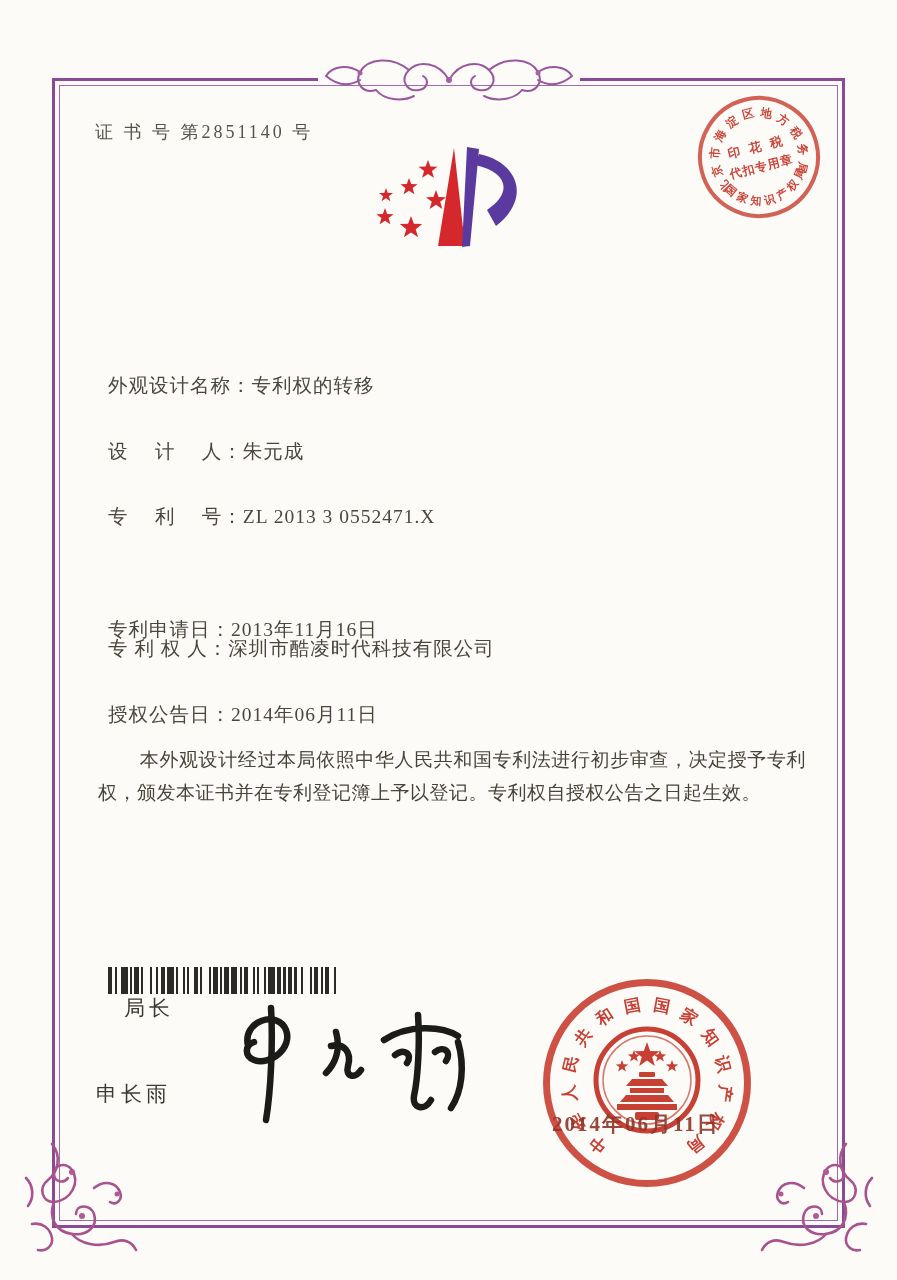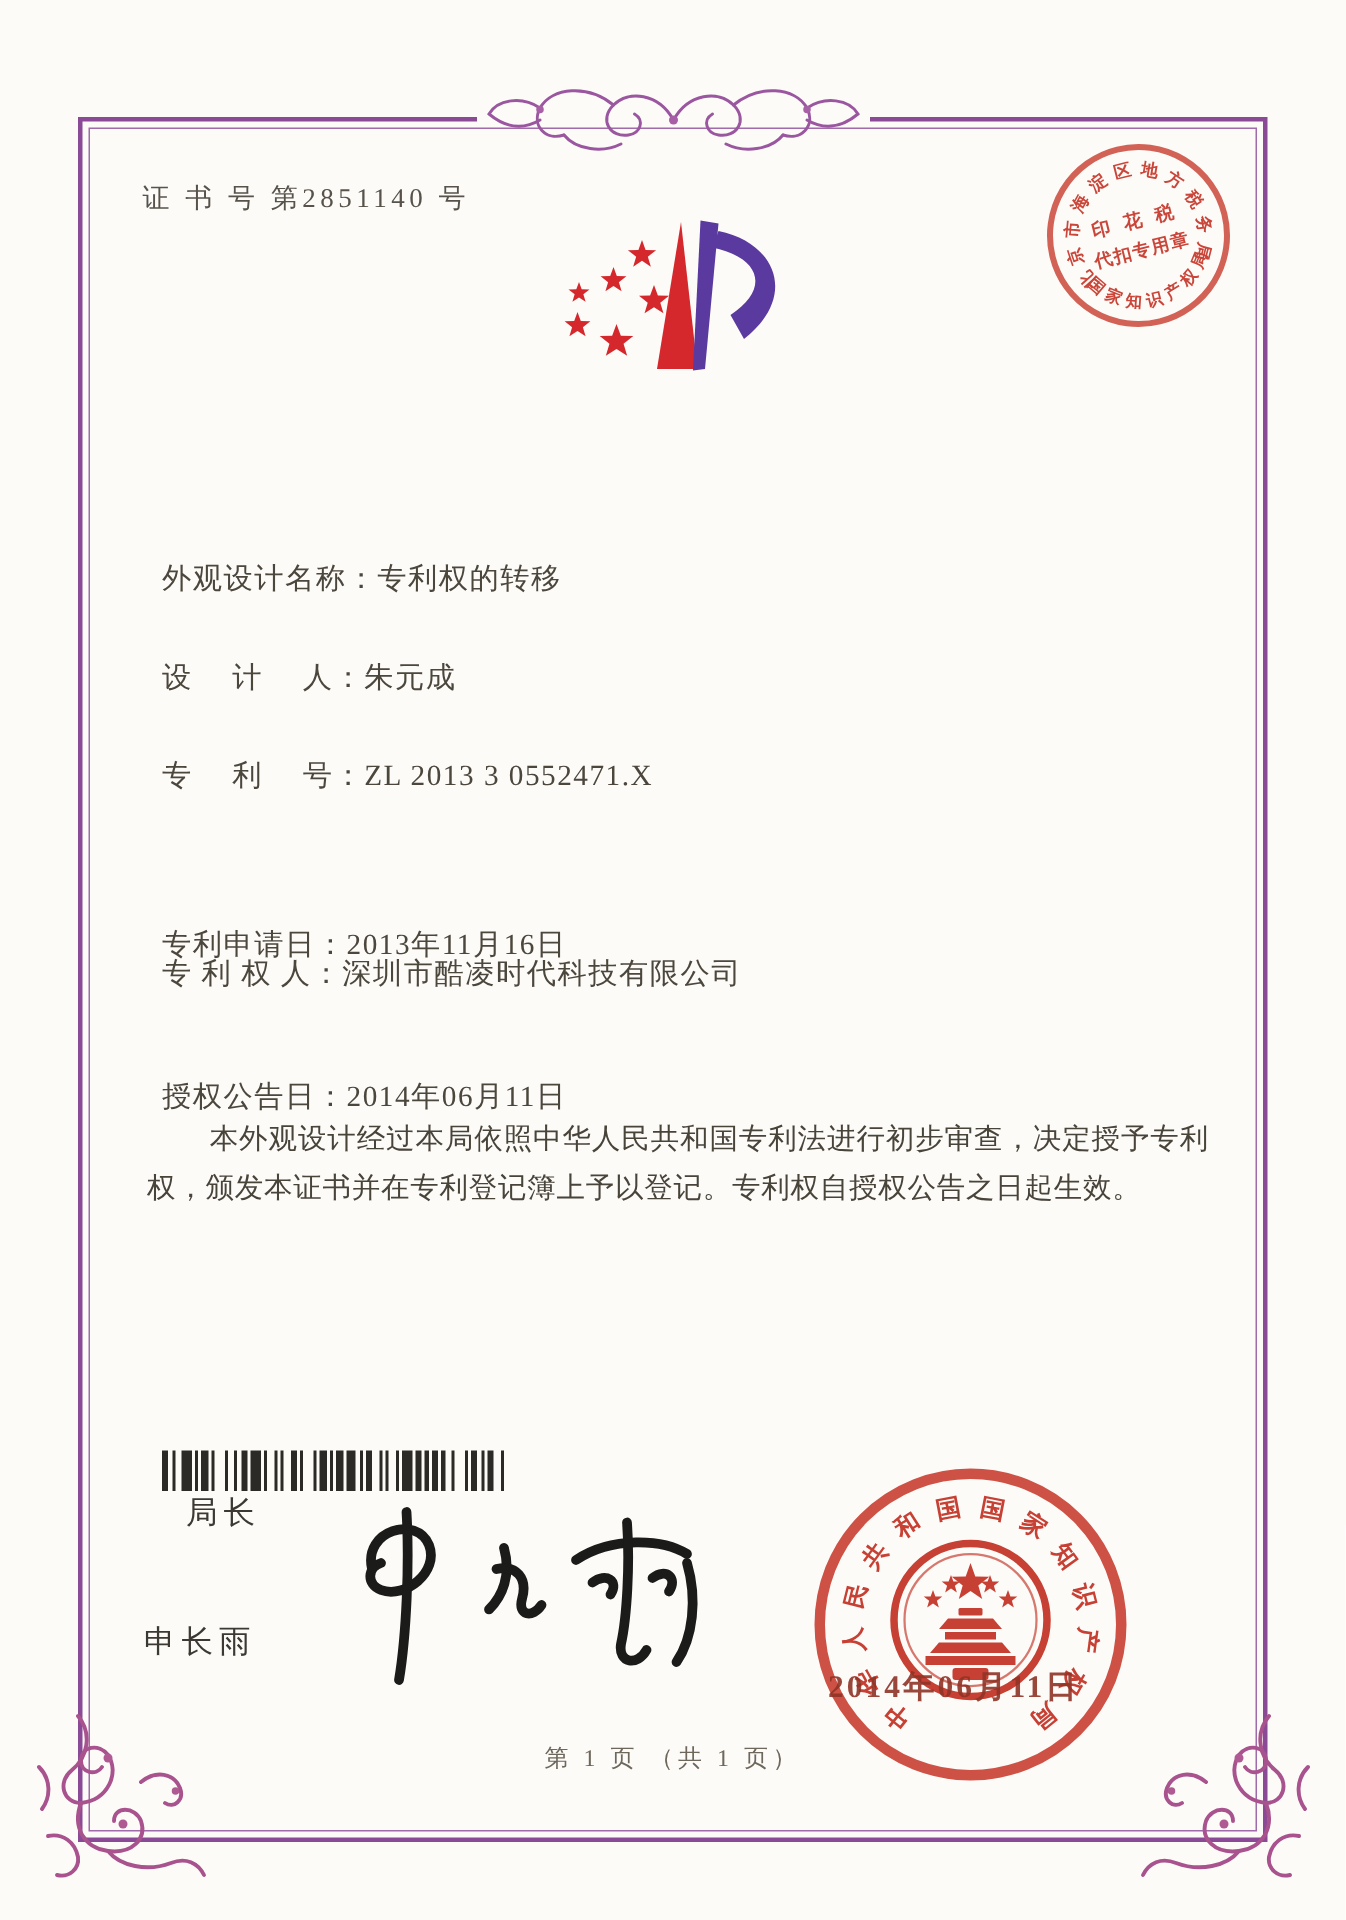--- a/index.html
+++ b/index.html
@@ -29,21 +29,21 @@
     font-size:45px;font-weight:bold;letter-spacing:7px;color:#17150f;margin:0;
   }
   
   .fields{position:absolute;left:108px;top:0;width:700px;}
   .field-row{position:absolute;font-size:19.5px;letter-spacing:1px;color:#4c473d;white-space:nowrap;}
   .field-row:nth-of-type(1){top:372px;}
   .field-row:nth-of-type(2){top:438px;}
   .field-row:nth-of-type(3){top:503px;}
   .field-row:nth-of-type(4){top:568px;margin-top:48px;}
   .field-row:nth-of-type(5){top:635px;}
-  .field-row:nth-of-type(6){top:717px;text-align:center;}
+  .field-row:nth-of-type(6){top:701px;text-align:center;}
   
   .paragraphs{position:absolute;left:98px;top:744px;width:708px;}
   .para{
     margin:0;font-size:19px;line-height:32.5px;text-indent:2.2em;
     letter-spacing:.5px;color:#49443a;text-align:justify;
   }
   
   .barcode{position:absolute;left:108px;top:967px;width:240px;height:27px;display:flex;align-items:stretch;}
   .barcode .bar{background:#2b2a27;}
   .barcode .gap{background:transparent;}
@@ -328,15 +328,14 @@
       <span class="ring-char" style="font-size: 16.5px; transform: translate(-50%, -50%) rotate(10.8462deg) translateY(-78px);">国</span>
       <span class="ring-char" style="font-size: 16.5px; transform: translate(-50%, -50%) rotate(32.5385deg) translateY(-78px);">家</span>
       <span class="ring-char" style="font-size: 16.5px; transform: translate(-50%, -50%) rotate(54.2308deg) translateY(-78px);">知</span>
       <span class="ring-char" style="font-size: 16.5px; transform: translate(-50%, -50%) rotate(75.9231deg) translateY(-78px);">识</span>
       <span class="ring-char" style="font-size: 16.5px; transform: translate(-50%, -50%) rotate(97.6154deg) translateY(-78px);">产</span>
       <span class="ring-char" style="font-size: 16.5px; transform: translate(-50%, -50%) rotate(119.308deg) translateY(-78px);">权</span>
       <span class="ring-char" style="font-size: 16.5px; transform: translate(-50%, -50%) rotate(141deg) translateY(-78px);">局</span>
     </div>
   <div class="stamp-date">2014年06月11日</div>
 
-  <div class="footer">第 1 页 （共 1 页）</div>
 
 </div>
 
 </body></html>

